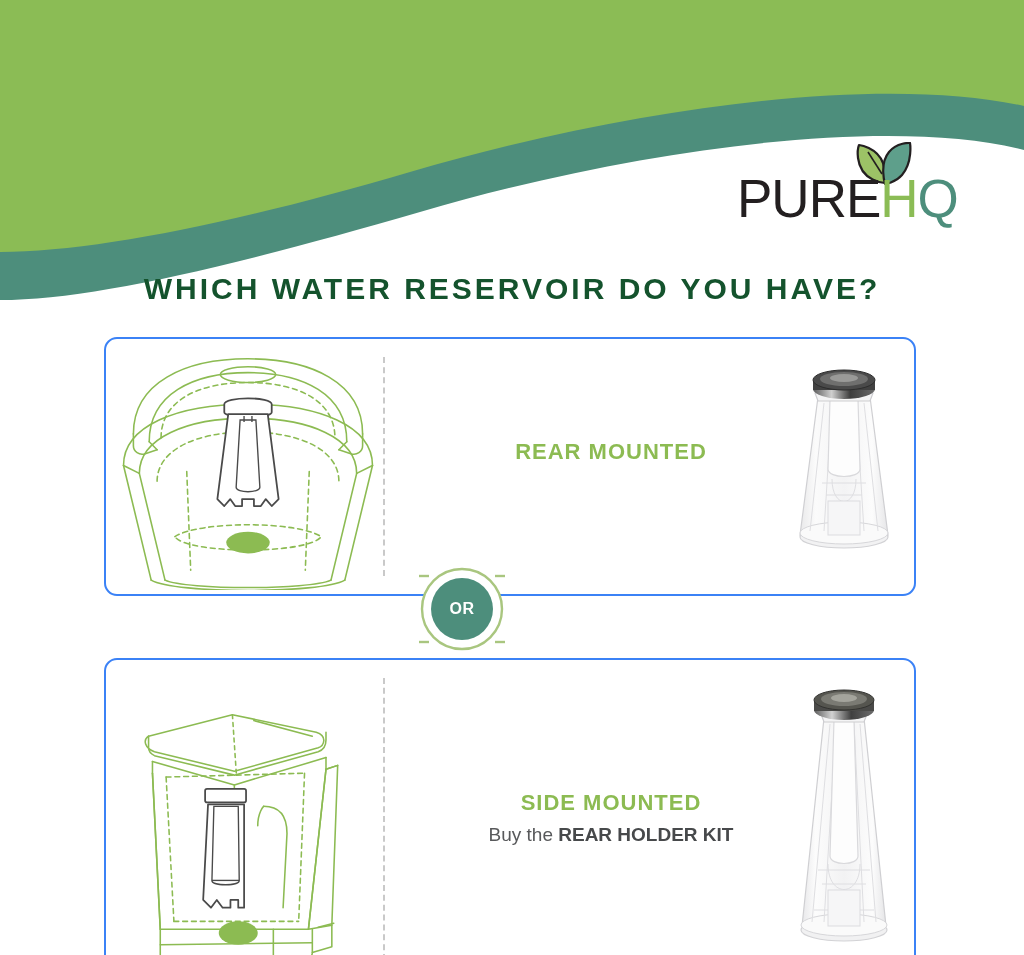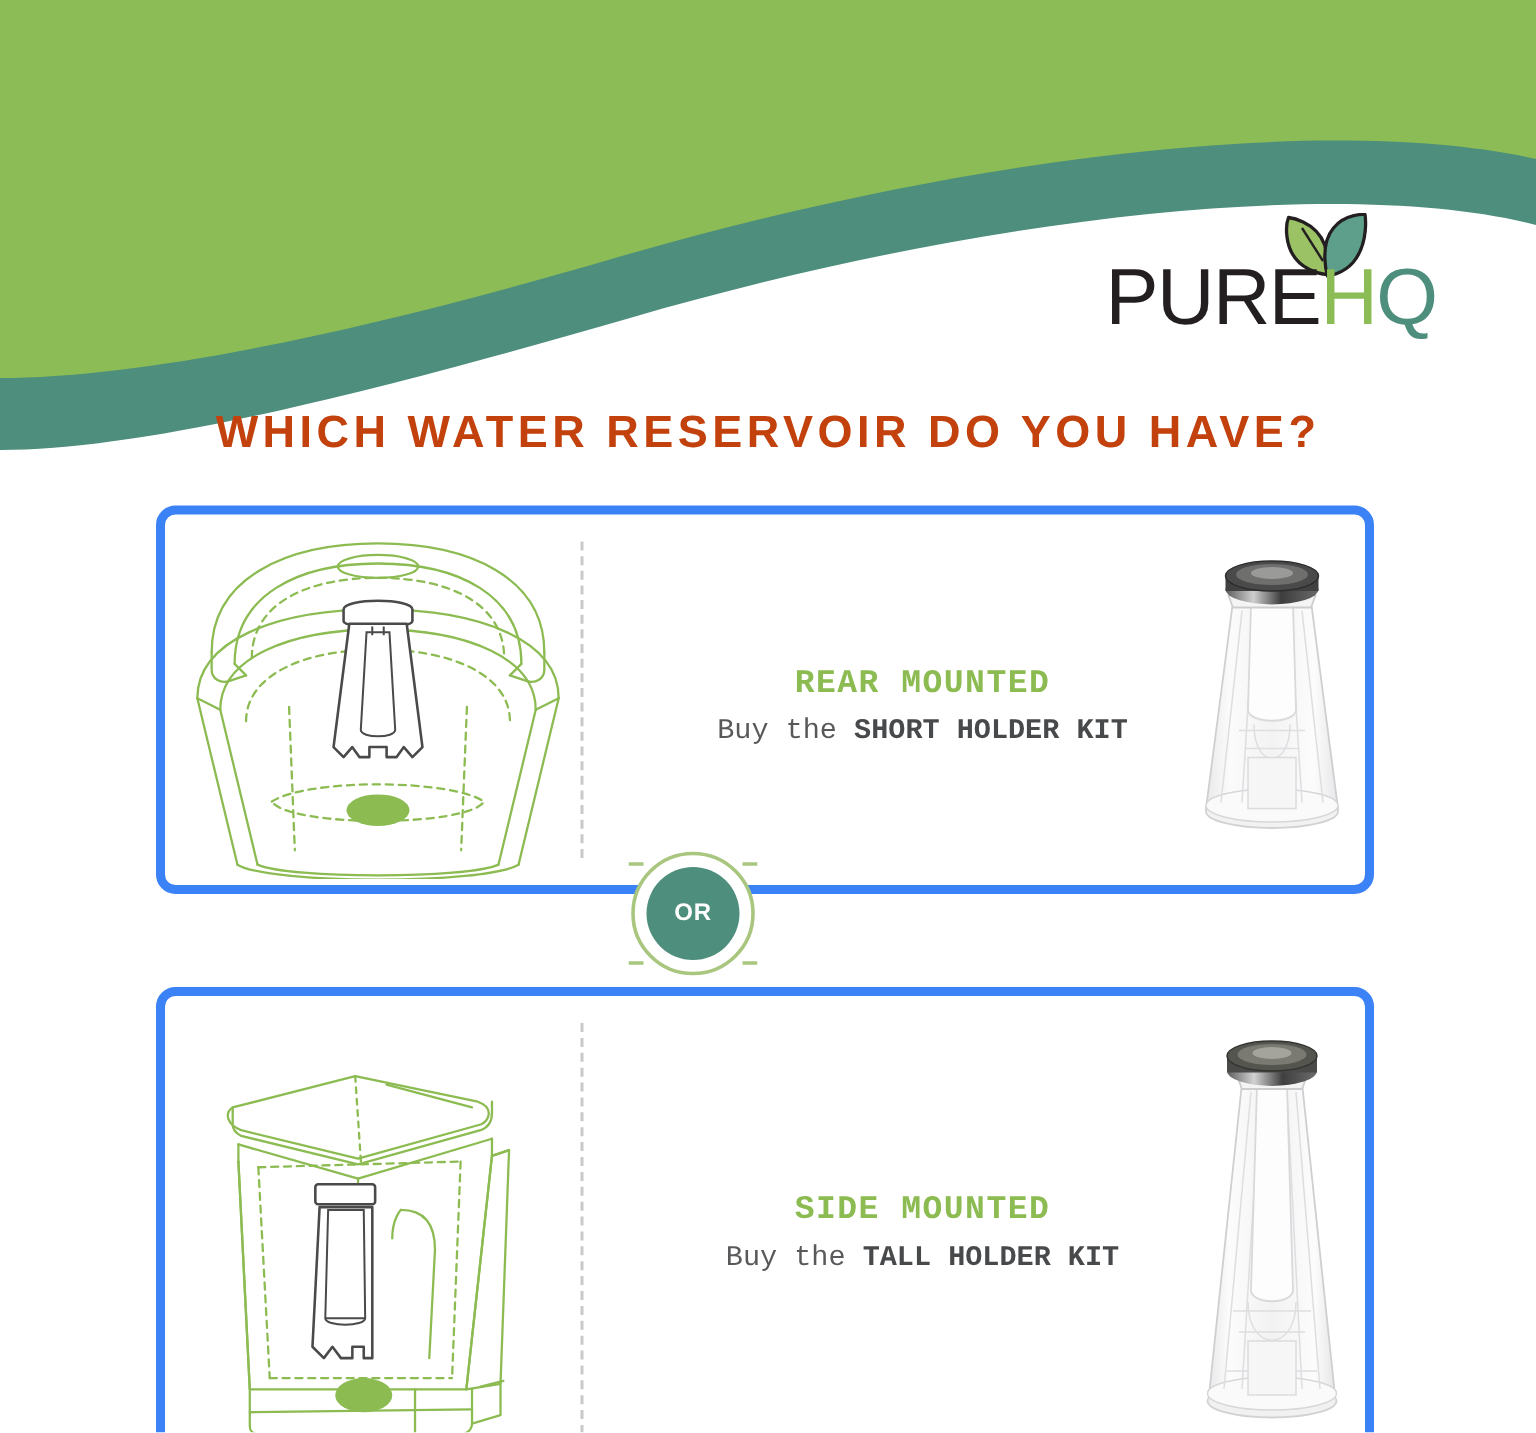--- a/index.html
+++ b/index.html
@@ -59,37 +59,36 @@
   .logo-h { color: #8BBC55; }
   .logo-q { color: #4D8E7C; }
 
   
   #headline {
     position: absolute;
     left: 0px;
     top: 272px;
     width: 1024px;
     text-align: center;
-    color: #c2410c;
+    color: #14532d;
     font-size: 30px;
     font-weight: bold;
     letter-spacing: 3.0px;
     white-space: nowrap;
   }
 
   
   .card {
     position: absolute;
     left: 104px;
     width: 812px;
-    border: 6px solid #3b82f6;
+    border: 2px solid #3b82f6;
     border-radius: 13px;
     background: #ffffff;
     box-sizing: border-box;
-    font-family: Liberation Mono, monospace;
   }
   #card-rear { top: 337px; height: 259px; }
   #card-side { top: 618px; height: 322px; margin-top: 40px; }
 
   .card-divider {
     position: absolute;
     left: 277px;
     top: 18px;
     bottom: 18px;
     width: 0;
@@ -233,21 +232,20 @@
           <path d="M130,80 L130,74"></path>
           <path d="M138,80 L138,74"></path>
         </g>
       </svg>
     </div>
 
     <div class="card-divider"></div>
 
     <div class="card-text" id="text-rear">
       <div class="opt-title">REAR MOUNTED</div>
-      <div class="opt-sub"><span>Buy the </span><b>SHORT HOLDER KIT</b></div>
     </div>
 
     <div class="product" id="product-short">
       <svg viewBox="0 0 140 215">
         <defs>
           <linearGradient id="glassA" x1="0" y1="0" x2="1" y2="0">
             <stop offset="0%" stop-color="#e9e9ea"></stop>
             <stop offset="18%" stop-color="#fbfbfb"></stop>
             <stop offset="50%" stop-color="#f3f3f4"></stop>
             <stop offset="82%" stop-color="#fcfcfc"></stop>
@@ -349,21 +347,21 @@
           <path d="M99,146 L97,222 C97,228 125,228 125,222 L124,146 Z"></path>
           <path d="M97,222 L125,222"></path>
         </g>
       </svg>
     </div>
 
     <div class="card-divider"></div>
 
     <div class="card-text" id="text-side">
       <div class="opt-title">SIDE MOUNTED</div>
-      <div class="opt-sub"><span>Buy the </span><b>TALL HOLDER KIT</b></div>
+      <div class="opt-sub"><span>Buy the </span><b>REAR HOLDER KIT</b></div>
     </div>
 
     <div class="product" id="product-tall">
       <svg viewBox="0 0 140 290">
         <defs>
           <linearGradient id="glassB" x1="0" y1="0" x2="1" y2="0">
             <stop offset="0%" stop-color="#e8e8ea"></stop>
             <stop offset="16%" stop-color="#fcfcfc"></stop>
             <stop offset="50%" stop-color="#f2f2f3"></stop>
             <stop offset="84%" stop-color="#fcfcfc"></stop>

